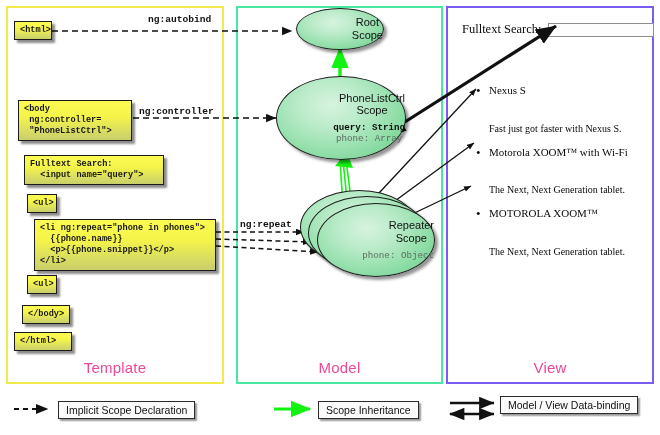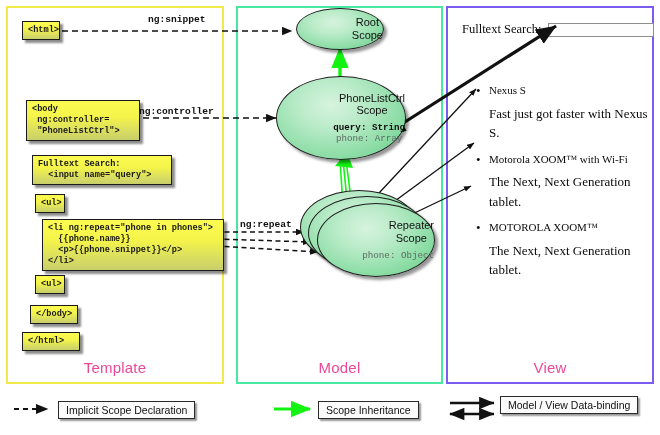--- a/index.html
+++ b/index.html
@@ -22,21 +22,21 @@
   }
 
   
   .codebox{
     position:absolute;box-sizing:border-box;
     border:1.6px solid #1b1b1b;
     background:linear-gradient(to bottom,#fbfb52 0%,#f3f34a 42%,#d8dc62 78%,#c9cf69 100%);
     box-shadow:2.5px 2.5px 2px rgba(0,0,0,.45);
     font-family:"Liberation Mono","DejaVu Sans Mono",monospace;
     font-size:8.6px;font-weight:bold;color:#171717;
-    padding:3px 5px;line-height:1.28;white-space:pre;margin-left:8px;
+    padding:3px 5px;line-height:1.28;white-space:pre;
   }
 
   
   .ellipse{
     position:absolute;box-sizing:border-box;
     border:1.7px solid #1d1d1d;border-radius:50%;
     background:radial-gradient(ellipse at 42% 34%,#d6f3de 0%,#bdeccb 28%,#93dfab 62%,#64cd86 100%);
     box-shadow:3px 3px 3px rgba(0,0,0,.42);
     display:flex;flex-direction:column;align-items:flex-end;justify-content:center;
     text-align:center;color:#111;
@@ -52,21 +52,21 @@
   .view-search-row{position:absolute;left:14px;top:14px;display:flex;align-items:center;}
   .view-search-label{font-size:12.5px;white-space:nowrap;}
   .view-search-input{
     margin-left:6px;width:106px;height:14px;box-sizing:border-box;
     border:1.2px solid #8e8e8e;background:#fdfdfd;
   }
   .view-list{position:absolute;left:26px;top:74px;width:180px;}
   .view-item{margin-bottom:3px;}
   .view-bullet{position:relative;padding-left:15px;font-size:11px;line-height:1.5;}
   .view-bullet:before{content:"\2022";position:absolute;left:2px;top:-1px;font-size:13px;}
-  .view-snippet{padding-left:15px;font-size:13px;line-height:1.5;margin-top:5px;margin-bottom:8px;}
+  .view-snippet{padding-left:15px;font-size:10px;line-height:1.5;margin-top:22px;margin-bottom:8px;}
 
   
   .edge-label{
     position:absolute;font-family:"Liberation Mono","DejaVu Sans Mono",monospace;
     font-size:9.6px;font-weight:bold;color:#111;white-space:nowrap;
   }
 
   
   #legend{position:absolute;left:0;top:390px;width:660px;height:45px;background:#fff;}
   .legend-item{position:absolute;display:flex;align-items:center;}
@@ -172,21 +172,21 @@
   {{phone.name}}
   &lt;p&gt;{{phone.snippet}}&lt;/p&gt;
 &lt;/li&gt;</div>
 
   <div class="codebox" style="left:27px;top:275px;width:30px;">&lt;ul&gt;</div>
 
   <div class="codebox" style="left:22px;top:305px;width:48px;">&lt;/body&gt;</div>
 
   <div class="codebox" style="left:14px;top:332px;width:58px;">&lt;/html&gt;</div>
 
-  <div class="edge-label" style="left:148px;top:14px;">ng:snippet</div>
+  <div class="edge-label" style="left:148px;top:14px;">ng:autobind</div>
   <div class="edge-label" style="left:139px;top:106px;">ng:controller</div>
   <div class="edge-label" style="left:240px;top:219px;">ng:repeat</div>
 
   <div class="ellipse" style="left:296px;top:8px;width:88px;height:42px;">
     <div class="ell-title">Root<br>Scope</div>
   </div>
 
   <div class="ellipse" style="left:276px;top:76px;width:130px;height:84px;">
     <div class="ell-title">PhoneListCtrl<br>Scope</div>
     <div class="ell-props">

